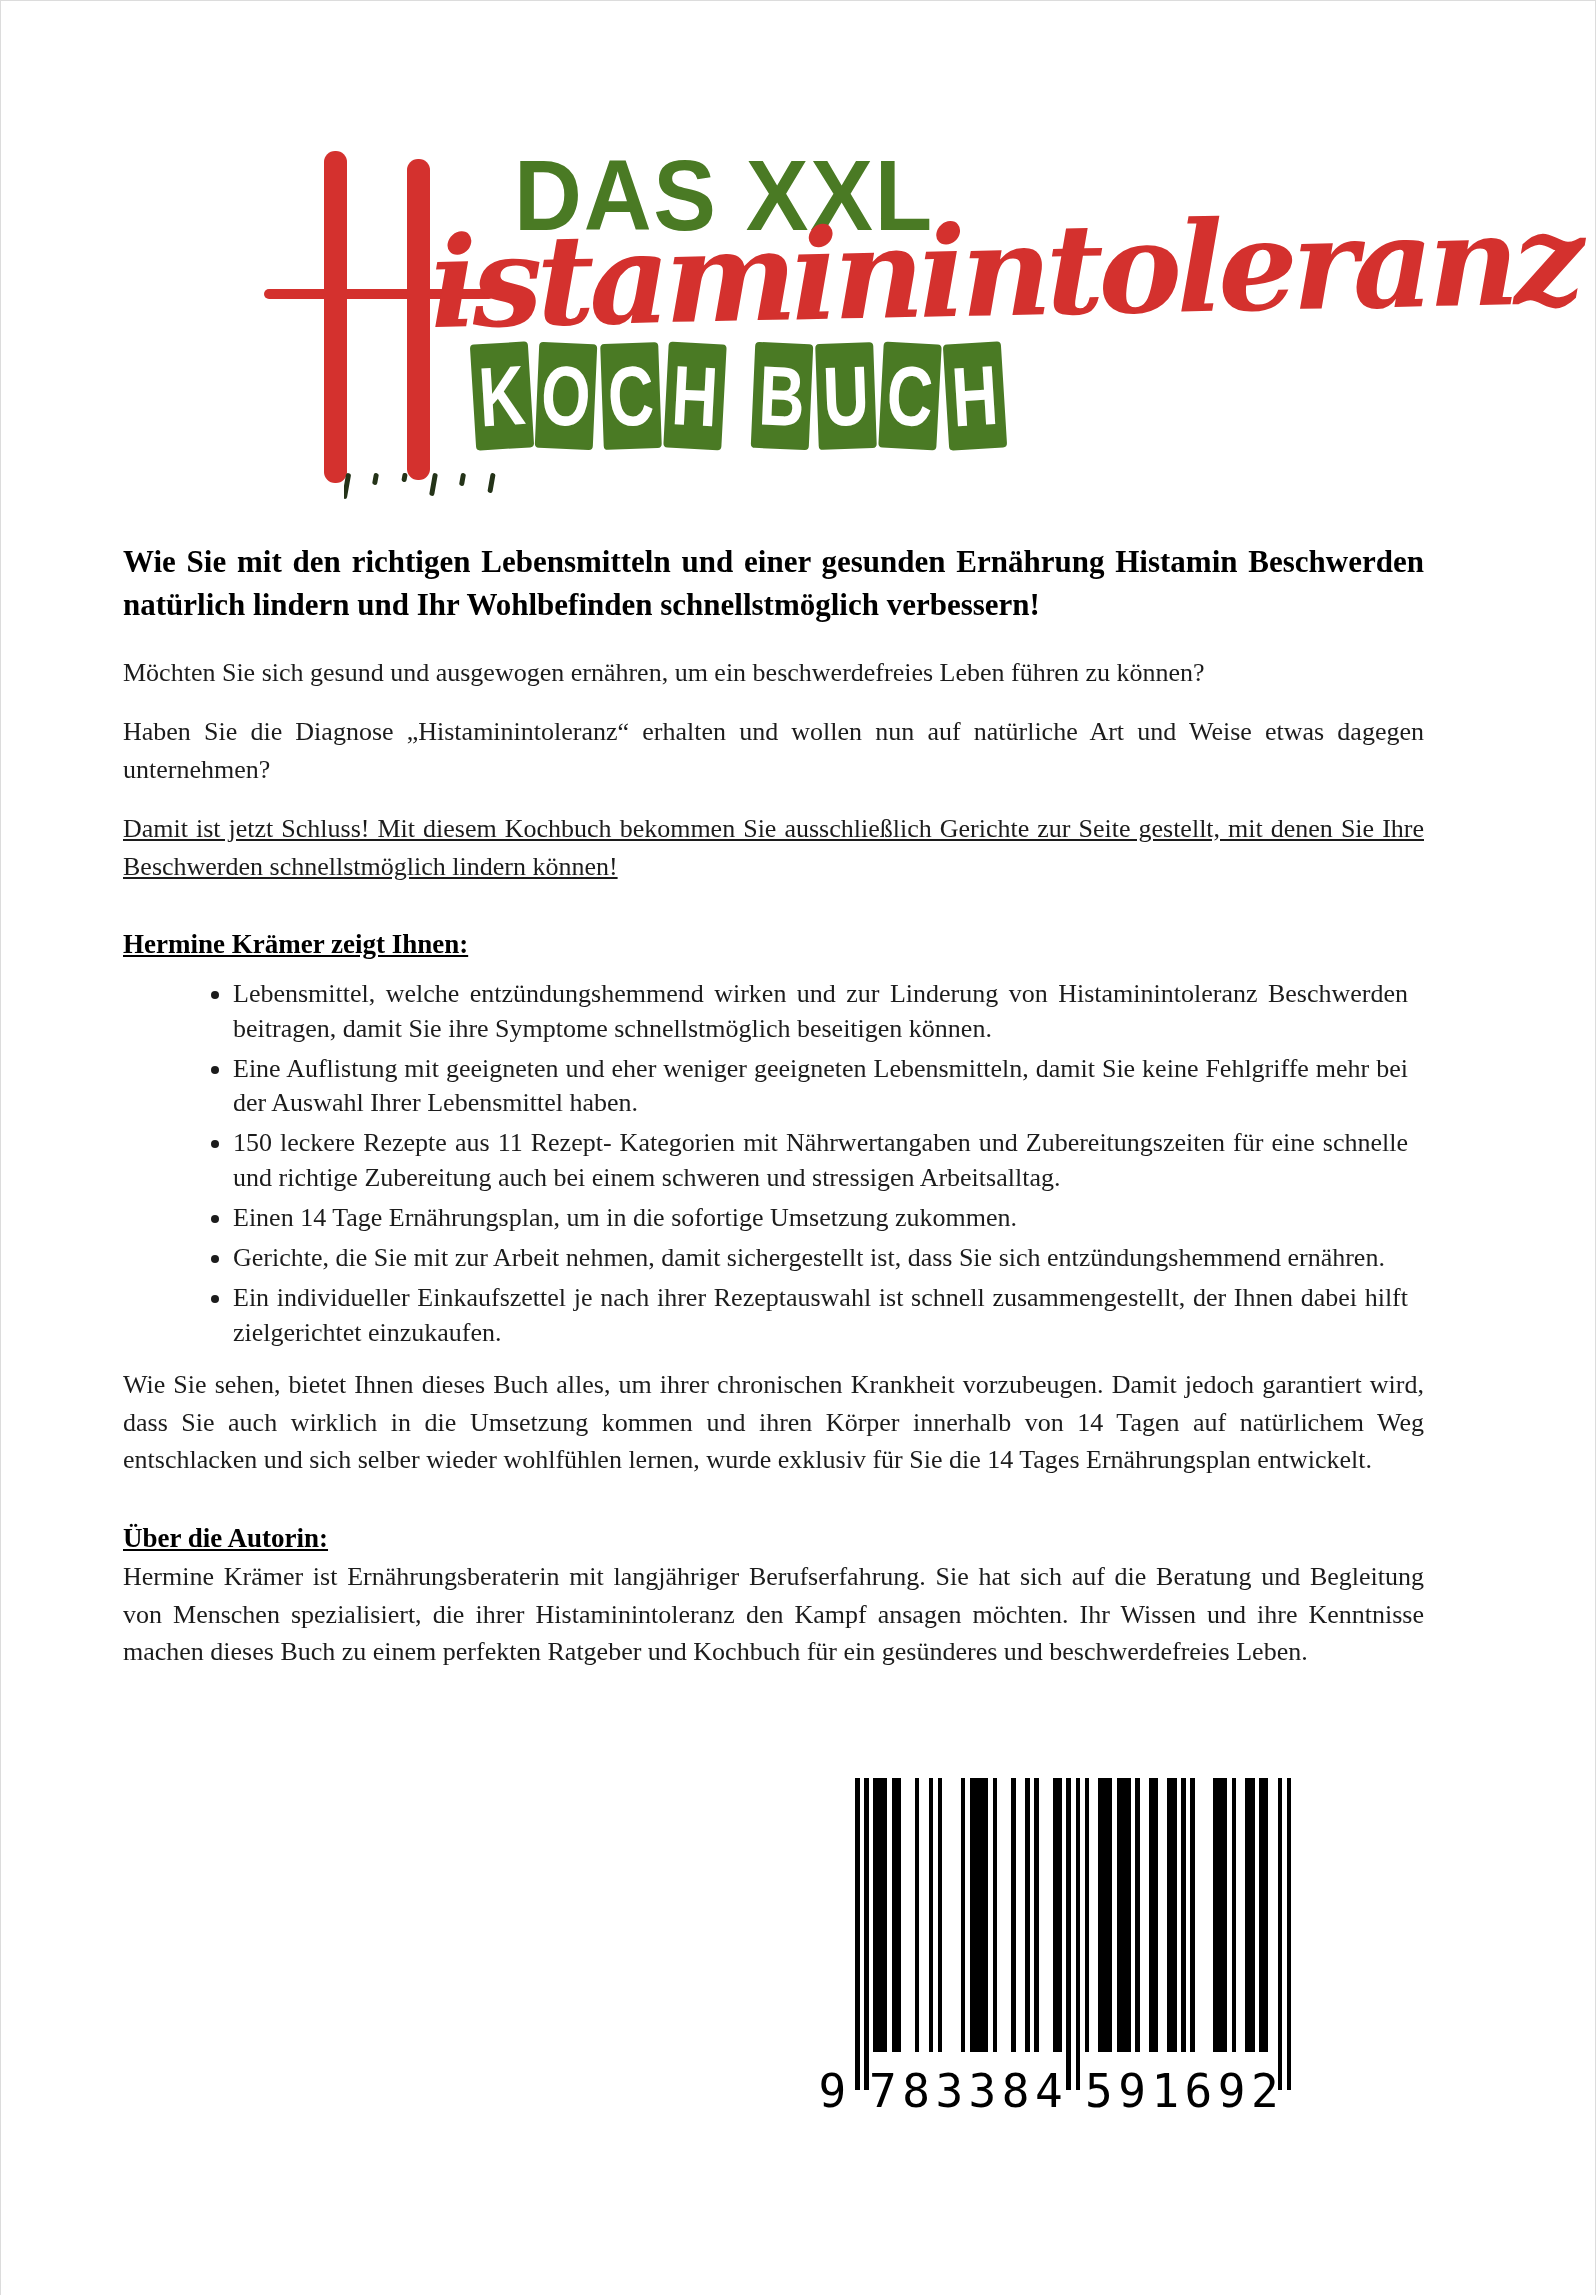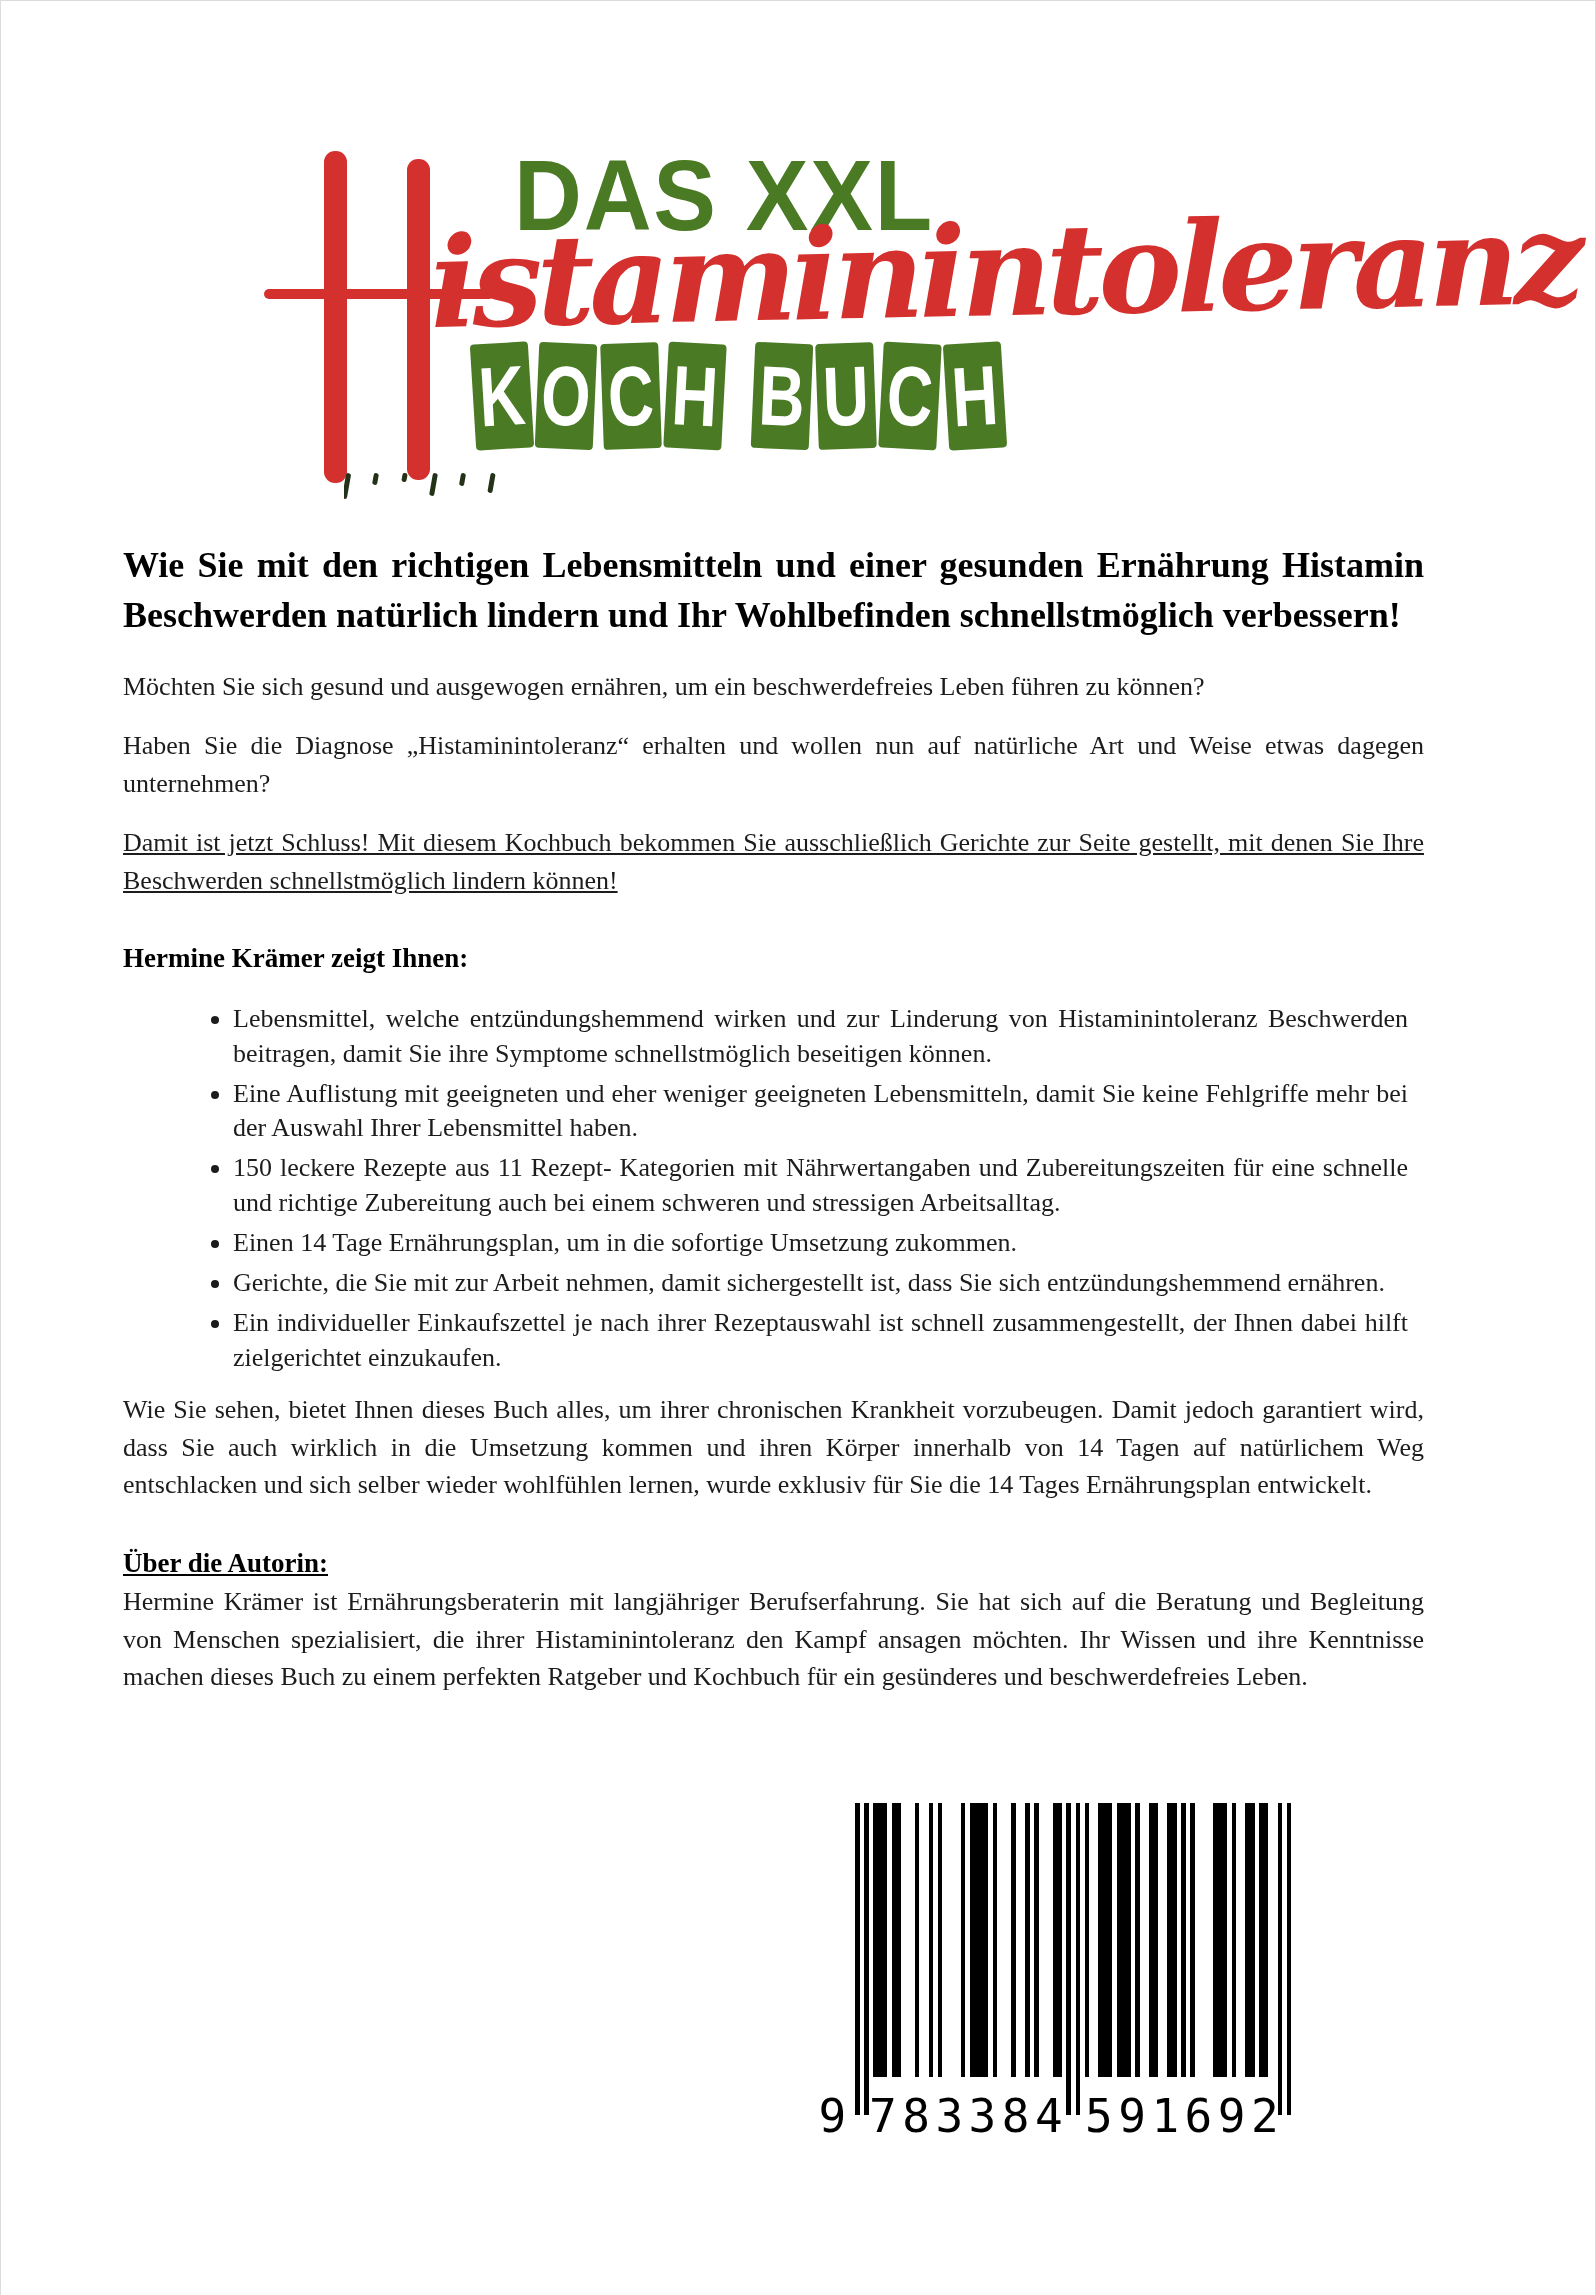--- a/index.html
+++ b/index.html
@@ -37,23 +37,23 @@
   }
   .block-letter i{font-style:normal;display:inline-block;transform:scale(0.92,1.22);}
   .fragment{position:absolute;left:343px;top:472px;width:216px;height:27px;display:flex;align-items:flex-start;gap:24px;overflow:hidden;}
   .fragment span{display:inline-block;width:5px;background:#243318;transform:rotate(10deg);border-radius:2.3px;}
   .f1{height:26px;} .f2{height:12px;} .f3{height:9.2px;} .f4{height:23px;border-top-right-radius:6.4px;}
   .f5{height:13px;} .f6{height:20px;}
 
   
   .content{padding:0 171px 0 122px;}
   .bt{font-size:26px;line-height:1.44;text-align:justify;margin:0 0 22px;}
-  .intro{font-size:36px;line-height:1.4;font-weight:700;color:#000;text-align:justify;margin:0 0 27px;}
+  .intro{font-size:31px;line-height:1.4;font-weight:700;color:#000;text-align:justify;margin:0 0 27px;}
   .cta{text-decoration:underline;margin-bottom:44px;}
-  .head{font-size:27px;font-weight:700;color:#000;margin:0 0 28px;}
+  .head{font-size:27px;font-weight:700;color:#000;margin:0 0 17px;text-decoration:underline;}
   .underline{text-decoration:underline;}
   .sect{margin:44px 0 0 0;}
   .tight{margin:4.6px 0 0 0;}
   .benefits{list-style:disc;margin:16px;padding:0 0 0 94px;}
   .benefits li{font-size:26px;line-height:1.33;text-align:justify;margin:0 0 5.5px;}
 
   
   .barcode{position:relative;width:468px;height:356px;margin:108px 0 0 822px;background:#fff;}
   .bars{position:absolute;left:32px;top:0;display:flex;}
   .bar{width:4.6px;height:275px;background:transparent;}

